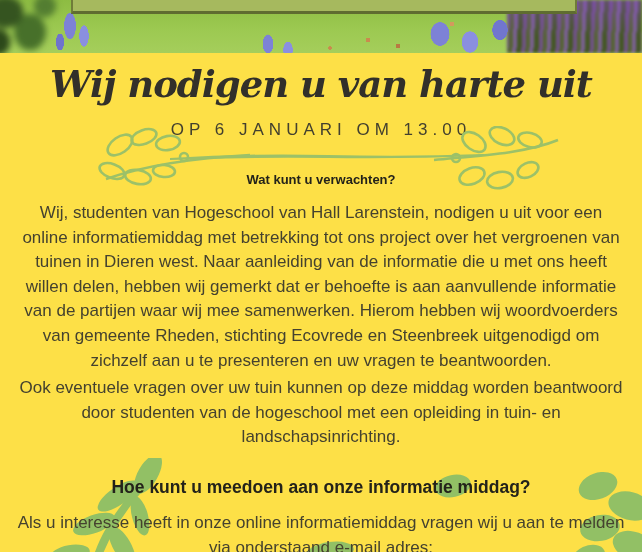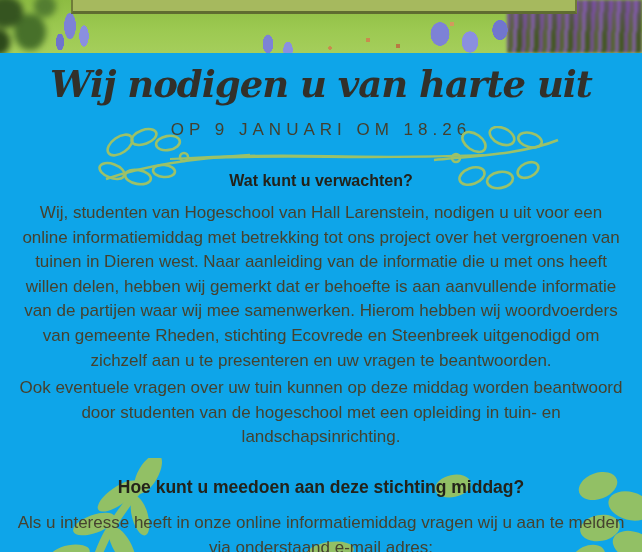--- a/index.html
+++ b/index.html
@@ -1,19 +1,19 @@
 <!DOCTYPE html>
 <html><head>
 <meta charset="utf-8">
 <style>
   html,body{margin:0;padding:0;}
   body{font-family:"Liberation Sans", sans-serif; background:#e8e8e8;}
   .flyer{
     position:relative; width:642px; height:552px; overflow:hidden;
-    background:#0ea5e9; margin:0 auto;
+    background:#fde047; margin:0 auto;
   }
   
   .photo{position:absolute; top:0; left:0; width:642px; height:53px; overflow:hidden;}
   .photo-base{
     position:absolute; inset:0;
     background:linear-gradient(180deg,#8dbc42 0%,#9cc951 55%,#a5ce5b 100%);
   }
   .photo-foliage-left{
     position:absolute; left:-15px; top:-8px; width:95px; height:75px;
     background:
@@ -63,21 +63,21 @@
     font-size:17px; letter-spacing:5px; color:#43402f; font-weight:500;
   }
   .decor{position:absolute; pointer-events:none;}
   .decor svg{display:block;}
   .underline-stroke{top:150px; left:168px; width:318px; height:14px;}
   .branch-left{top:127px; left:92px; width:168px; height:64px;}
   .branch-right{top:126px; left:428px; width:140px; height:68px;}
   
   .h-section{
     position:absolute; left:0; width:642px; text-align:center;
-    font-size:16px; font-weight:bold; color:#23221a; z-index:3;
+    font-size:13px; font-weight:bold; color:#23221a; z-index:3;
   }
   .h1{top:172px;}
   .h2{top:477px; font-size:17.5px;}
   .para{
     position:absolute; left:15px; width:612px; text-align:center;
     font-size:17px; line-height:24.6px; color:#45422f; z-index:3;
   }  
   .para-block1{top:201px;}
   .para-block2{top:376px;}
   .para-block3{top:511px;}
@@ -94,21 +94,21 @@
 
   <div class="photo">
     <div class="photo-base"></div>
     <div class="photo-foliage-left"></div>
     <div class="photo-salvia-right"></div>
     <div class="photo-flowers"></div>
   </div>
   <div class="banner"></div>
 
   <div class="title">Wij nodigen u van harte uit</div>
-  <div class="subtitle">OP 9 JANUARI OM 18.26</div>
+  <div class="subtitle">OP 6 JANUARI OM 13.00</div>
 
   <div class="decor branch-left">
     <svg width="168" height="64" viewBox="0 0 168 64" fill="none" stroke="#9cc168" stroke-width="2.6">
       <path d="M158 28 C120 30, 60 36, 14 52"></path>
       <ellipse cx="28" cy="18" rx="14" ry="8" transform="rotate(-35 28 18)"></ellipse>
       <ellipse cx="52" cy="10" rx="13" ry="7" transform="rotate(-20 52 10)"></ellipse>
       <ellipse cx="76" cy="16" rx="12" ry="7" transform="rotate(-10 76 16)"></ellipse>
       <ellipse cx="20" cy="44" rx="13" ry="7" transform="rotate(20 20 44)"></ellipse>
       <ellipse cx="46" cy="50" rx="13" ry="7" transform="rotate(10 46 50)"></ellipse>
       <ellipse cx="72" cy="44" rx="11" ry="6" transform="rotate(5 72 44)"></ellipse>
@@ -161,16 +161,16 @@
   <div class="decor leaf-mid-bottom">
     <svg width="60" height="20" viewBox="0 0 60 20" fill="#92c065">
       <ellipse cx="30" cy="16" rx="24" ry="10" transform="rotate(-8 30 16)"></ellipse>
     </svg>
   </div>
 
   <div class="h-section h1">Wat kunt u verwachten?</div>
   <div class="para para-block1">Wij, studenten van Hogeschool van Hall Larenstein, nodigen u uit voor een online informatiemiddag met betrekking tot ons project over het vergroenen van tuinen in Dieren west. Naar aanleiding van de informatie die u met ons heeft willen delen, hebben wij gemerkt dat er behoefte is aan aanvullende informatie van de partijen waar wij mee samenwerken. Hierom hebben wij woordvoerders van gemeente Rheden, stichting Ecovrede en Steenbreek uitgenodigd om zichzelf aan u te presenteren en uw vragen te beantwoorden.</div>
   <div class="para para-block2">Ook eventuele vragen over uw tuin kunnen op deze middag worden beantwoord door studenten van de hogeschool met een opleiding in tuin- en landschapsinrichting.</div>
 
-  <div class="h-section h2">Hoe kunt u meedoen aan deze stichting middag?</div>
+  <div class="h-section h2">Hoe kunt u meedoen aan onze informatie middag?</div>
   <div class="para para-block3">Als u interesse heeft in onze online informatiemiddag vragen wij u aan te melden via onderstaand e-mail adres:</div>
 
 </div>
 
 </body></html>

